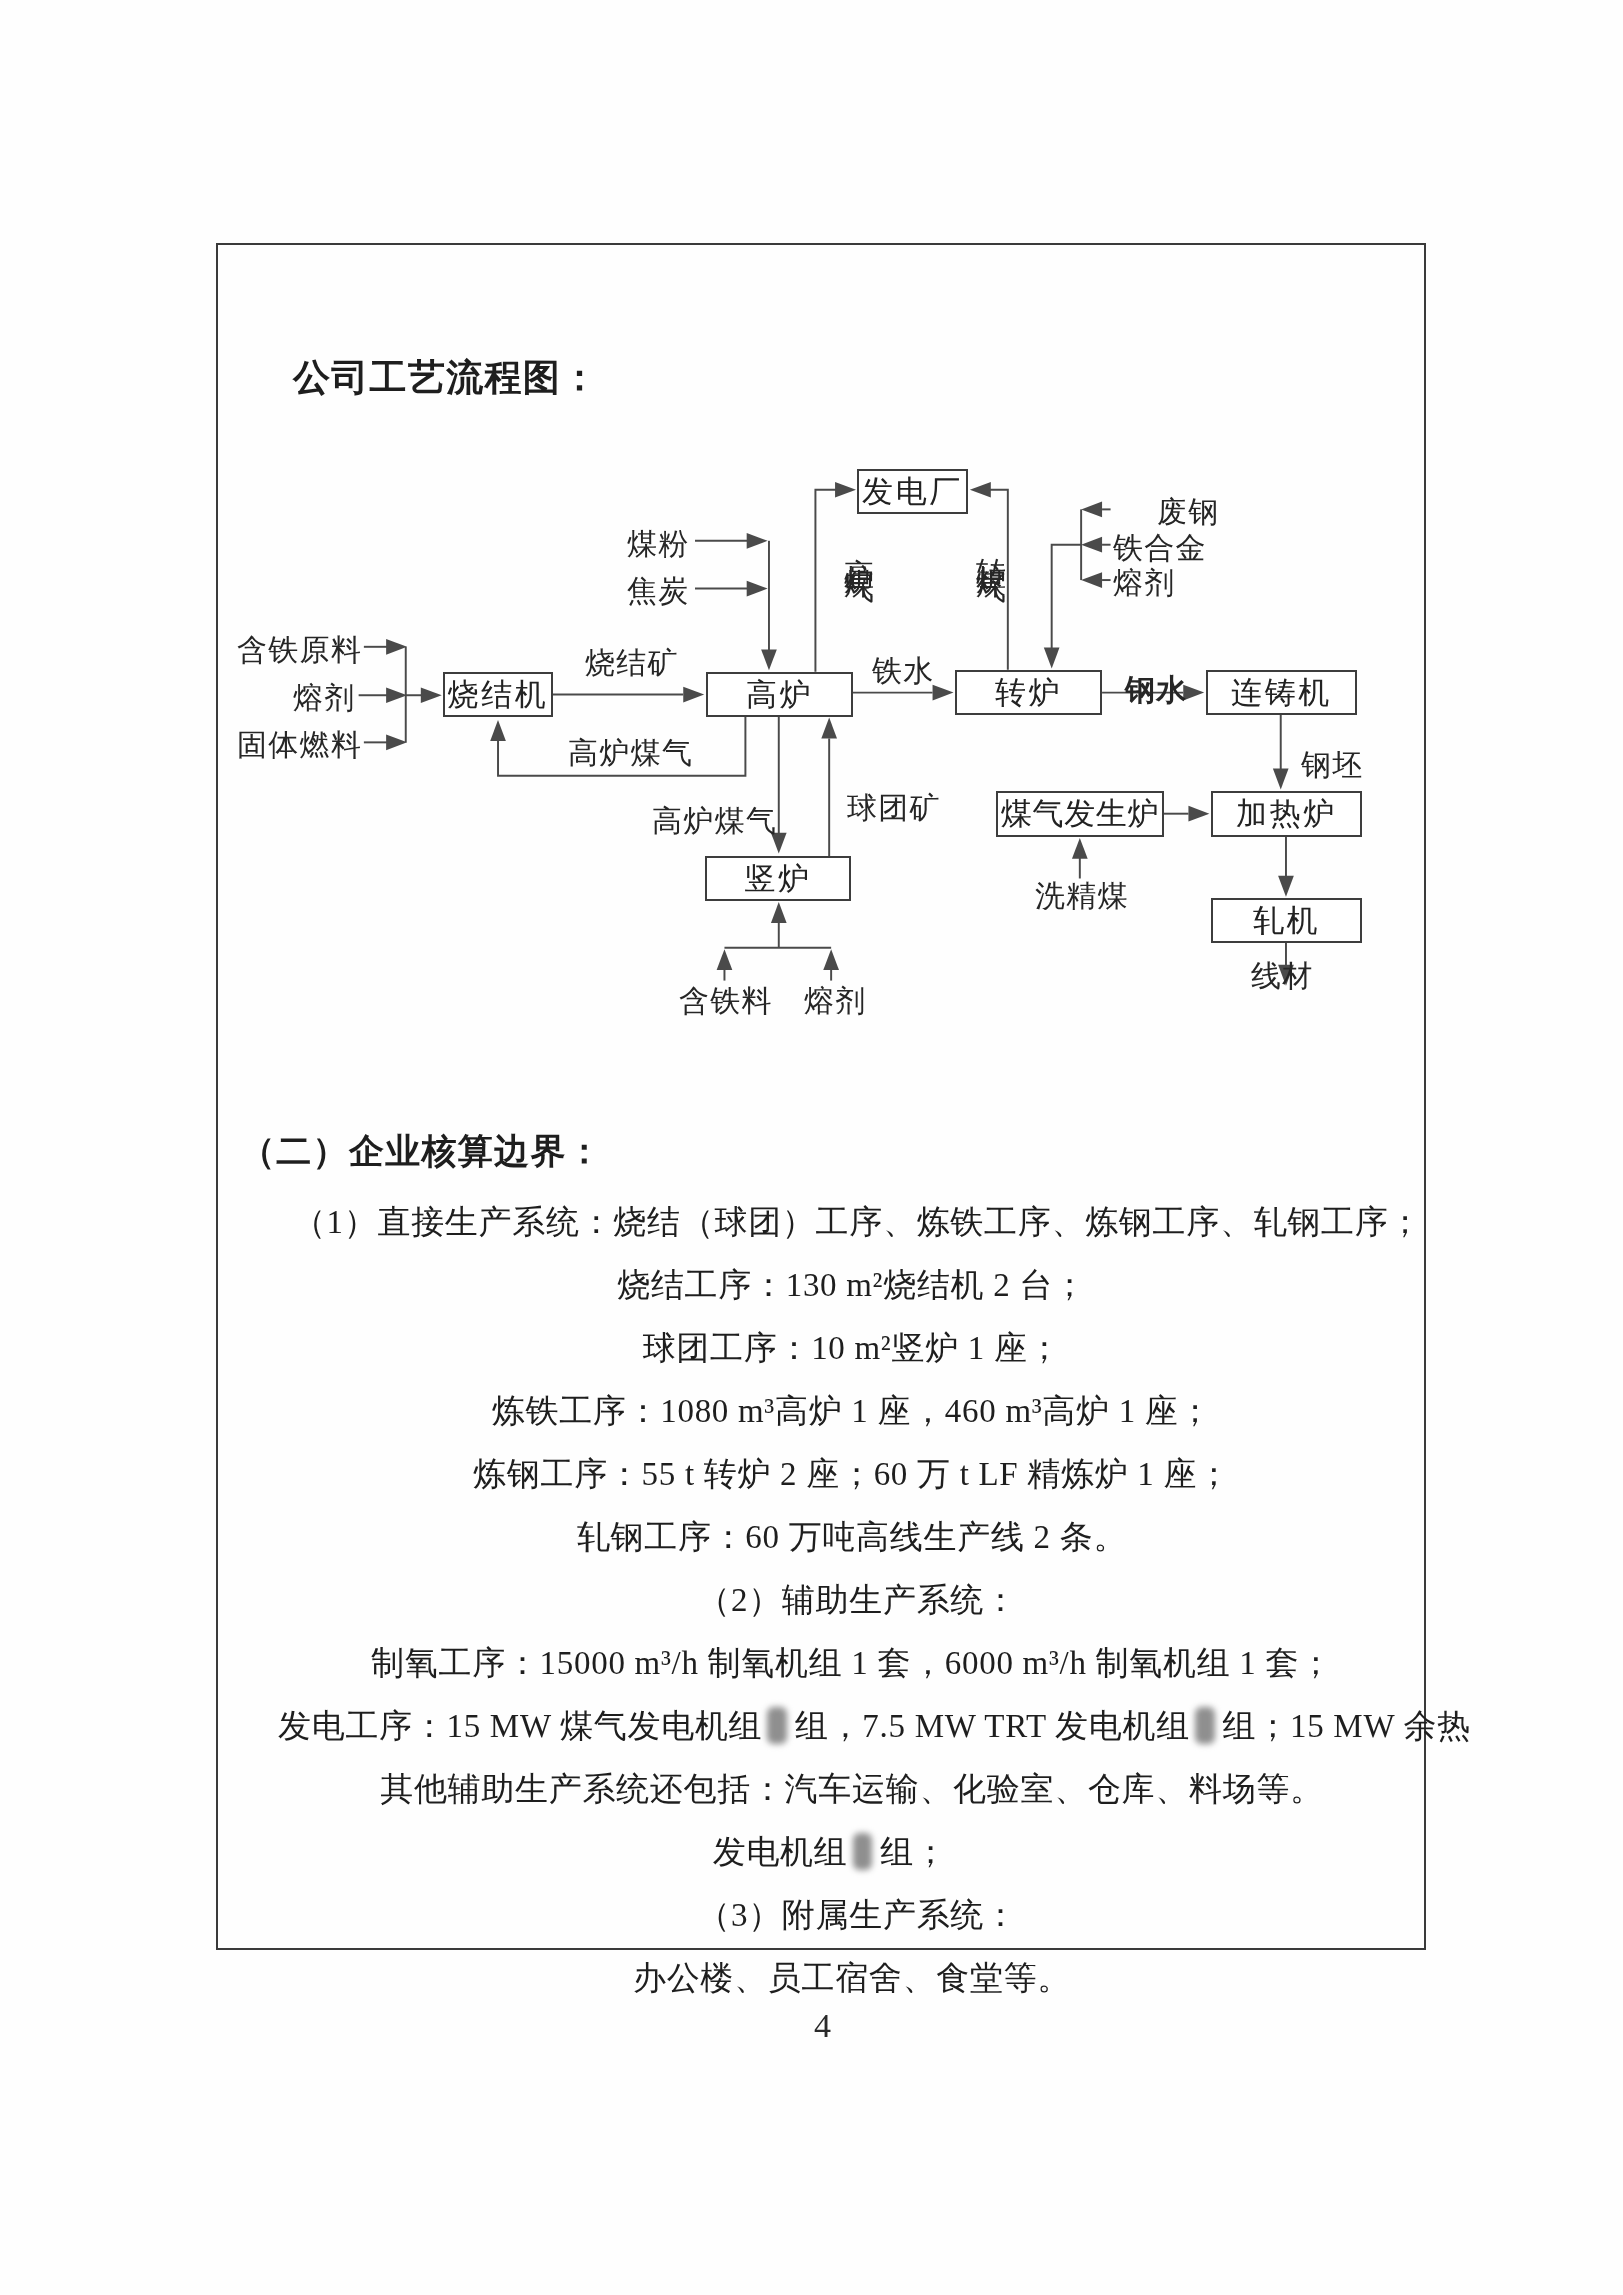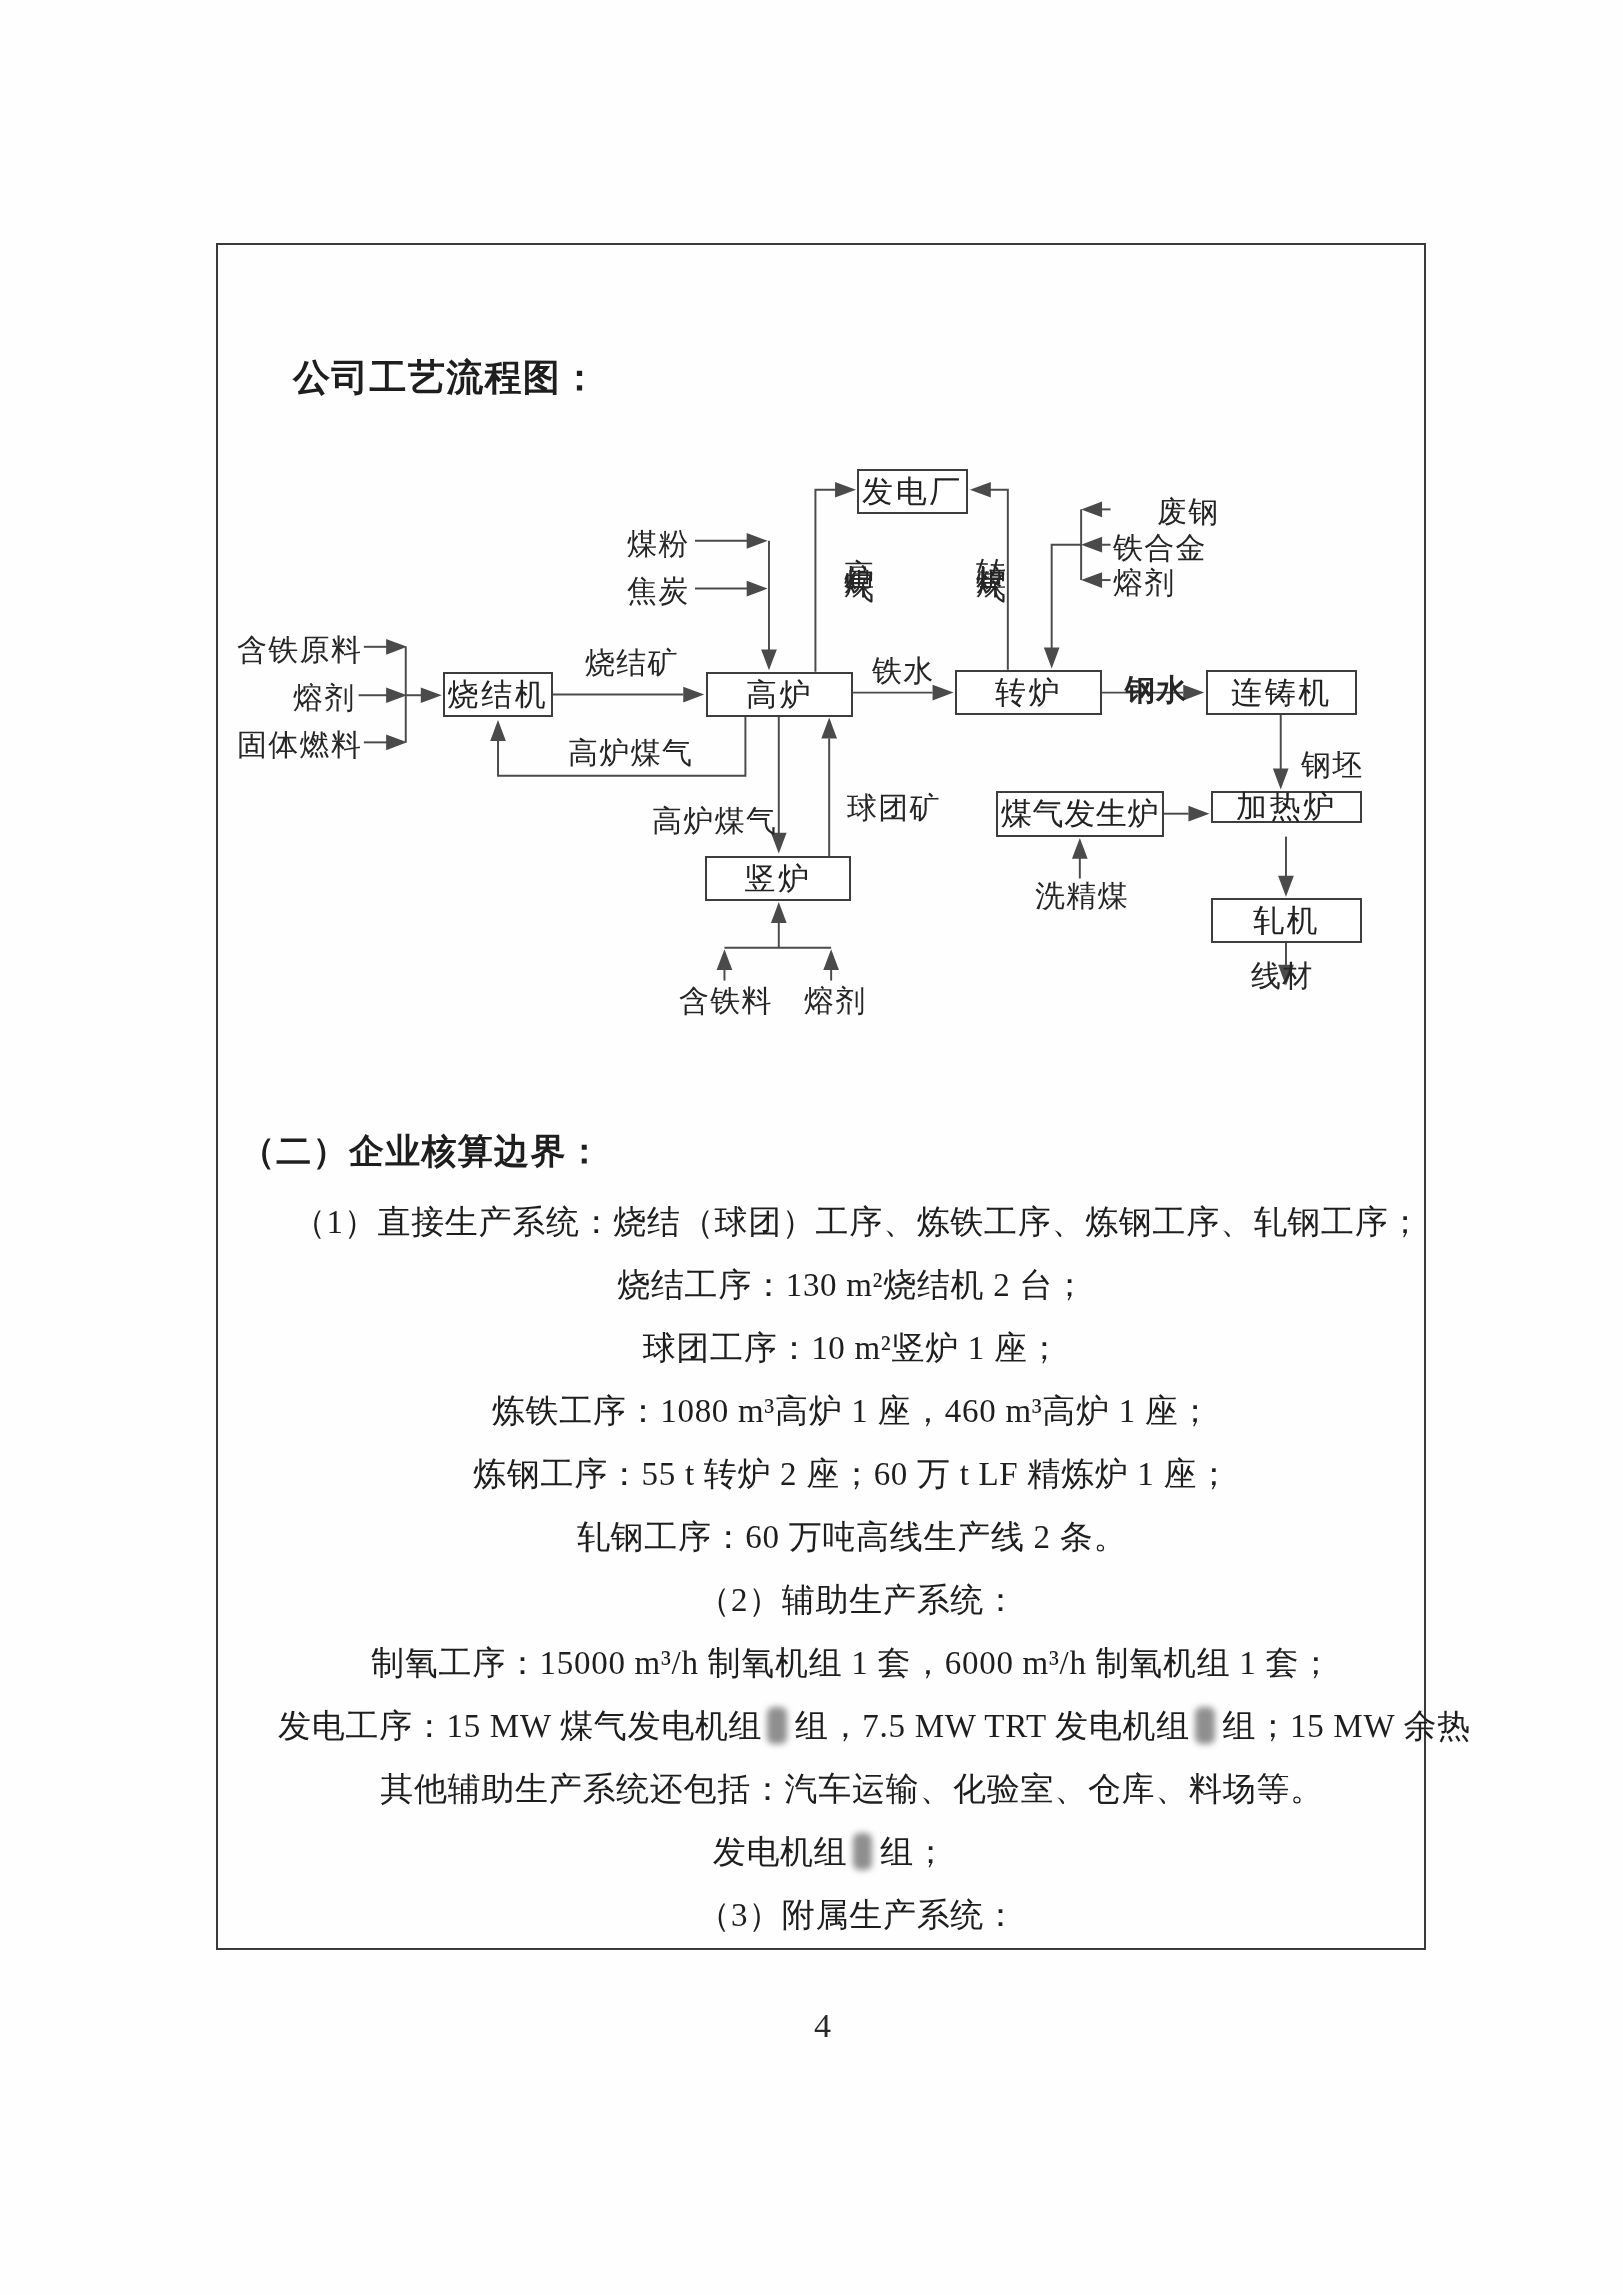--- a/index.html
+++ b/index.html
@@ -127,21 +127,21 @@
         <polygon points="1270,1450 1258,1482 1282,1482"></polygon>
       </g>
     </svg>
 
     <div class="fbox" style="left:857px;top:469px;width:111px;height:45px;">发电厂</div>
     <div class="fbox" style="left:443px;top:672px;width:110px;height:45px;">烧结机</div>
     <div class="fbox" style="left:706px;top:672px;width:147px;height:45px;">高炉</div>
     <div class="fbox" style="left:955px;top:670px;width:147px;height:45px;">转炉</div>
     <div class="fbox" style="left:1206px;top:670px;width:151px;height:45px;">连铸机</div>
     <div class="fbox" style="left:996px;top:791px;width:168px;height:46px;letter-spacing:0.7px;">煤气发生炉</div>
-    <div class="fbox" style="left:1211px;top:791px;width:151px;height:32px;">加热炉</div>
+    <div class="fbox" style="left:1211px;top:791px;width:151px;height:46px;">加热炉</div>
     <div class="fbox" style="left:705px;top:856px;width:146px;height:45px;">竖炉</div>
     <div class="fbox" style="left:1211px;top:898px;width:151px;height:45px;">轧机</div>
 
     <div class="flabel" style="left:627px;top:524px;">煤粉</div>
     <div class="flabel" style="left:627px;top:571px;">焦炭</div>
     <div class="flabel" style="left:1113px;top:492px;margin-left:44px;">废钢</div>
     <div class="flabel" style="left:1113px;top:528px;">铁合金</div>
     <div class="flabel" style="left:1113px;top:563px;">熔剂</div>
     <div class="flabel" style="left:237px;top:630px;">含铁原料</div>
     <div class="flabel" style="left:293px;top:678px;">熔剂</div>
@@ -170,18 +170,19 @@
       <div class="t-line indent-s">球团工序：10 m²竖炉 1 座；</div>
       <div class="t-line indent-s">炼铁工序：1080 m³高炉 1 座，460 m³高炉 1 座；</div>
       <div class="t-line indent-s">炼钢工序：55 t 转炉 2 座；60 万 t LF 精炼炉 1 座；</div>
       <div class="t-line indent-s">轧钢工序：60 万吨高线生产线 2 条。</div>
       <div class="t-line indent-n">（2）辅助生产系统：</div>
       <div class="t-line indent-s">制氧工序：15000 m³/h 制氧机组 1 套，6000 m³/h 制氧机组 1 套；</div>
       <div class="t-line indent-s">发电工序：15 MW 煤气发电机组<span class="redact"></span>组，7.5 MW TRT 发电机组<span class="redact"></span>组；15 MW 余热</div>
       <div class="t-line indent-s">其他辅助生产系统还包括：汽车运输、化验室、仓库、料场等。</div>
       <div class="t-line indent-w">发电机组<span class="redact"></span>组；</div>
       <div class="t-line indent-n">（3）附属生产系统：</div>
+      <div class="t-line indent-s">办公楼、员工宿舍、食堂等。</div>
     </div>
 
   <div class="page-number">4</div>
 
 </div>
 
 
 </body></html>

